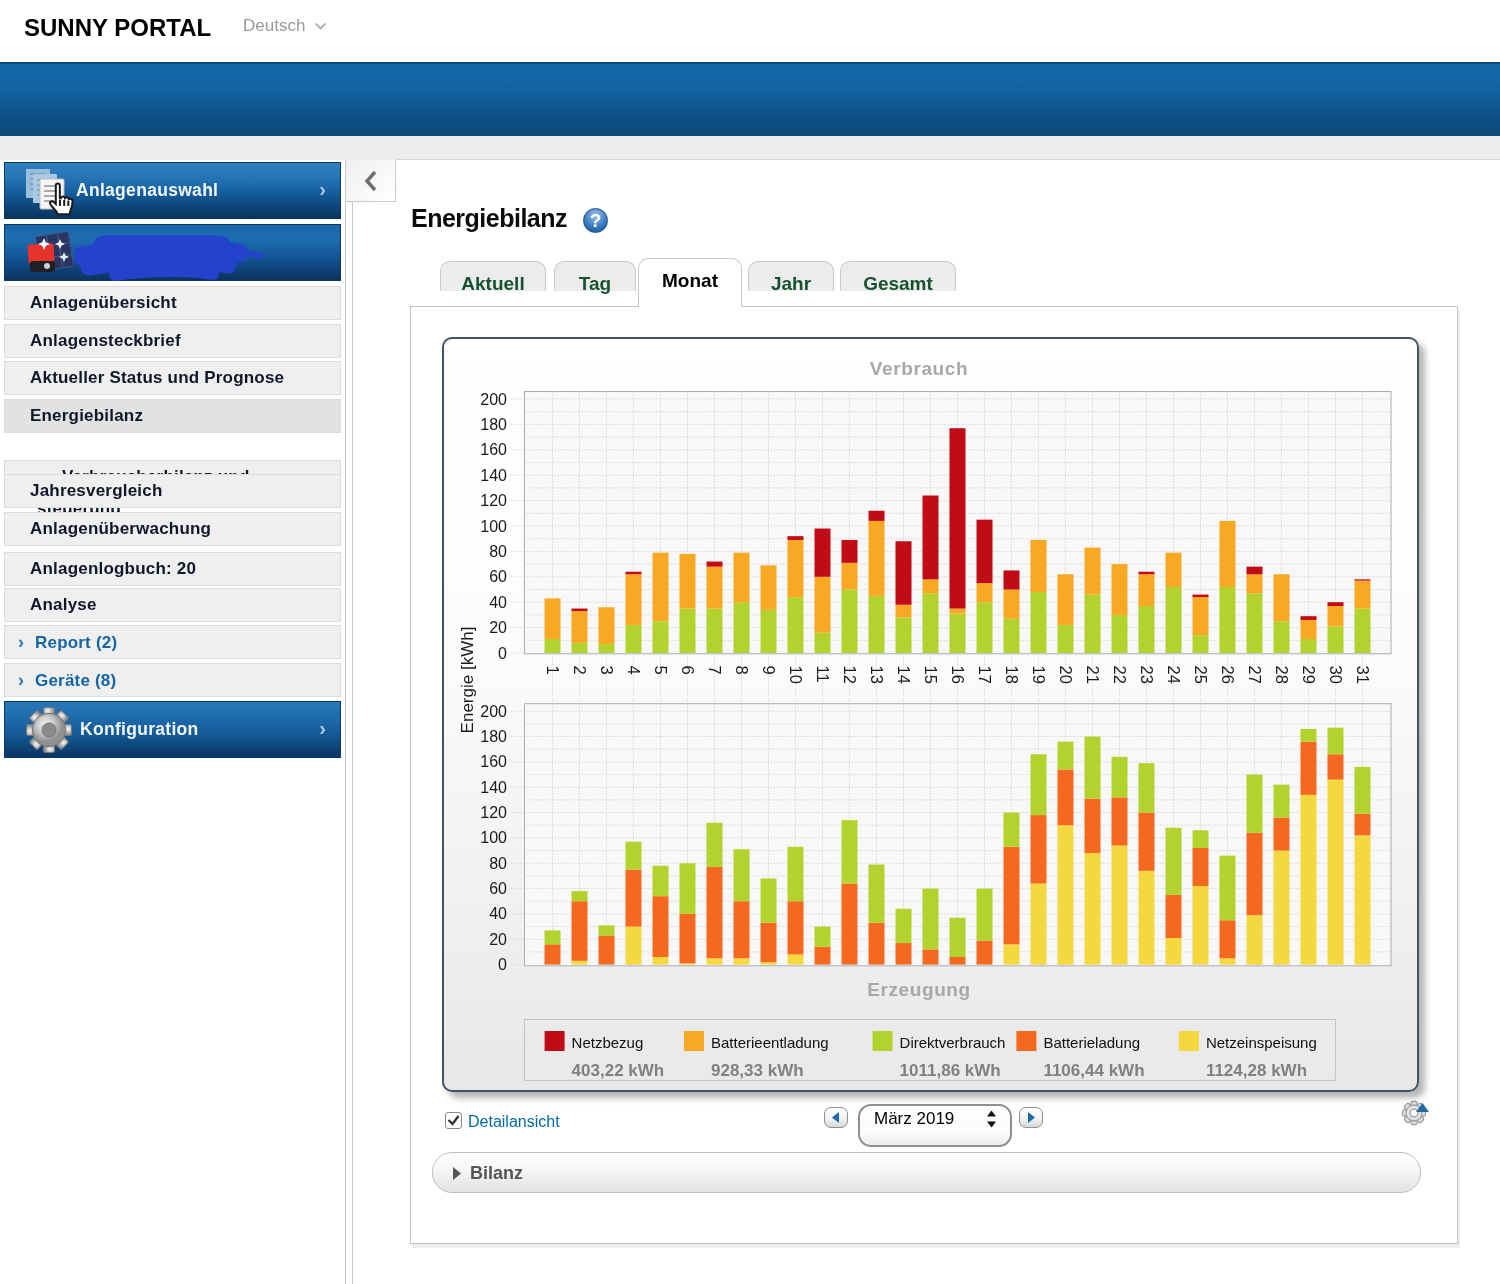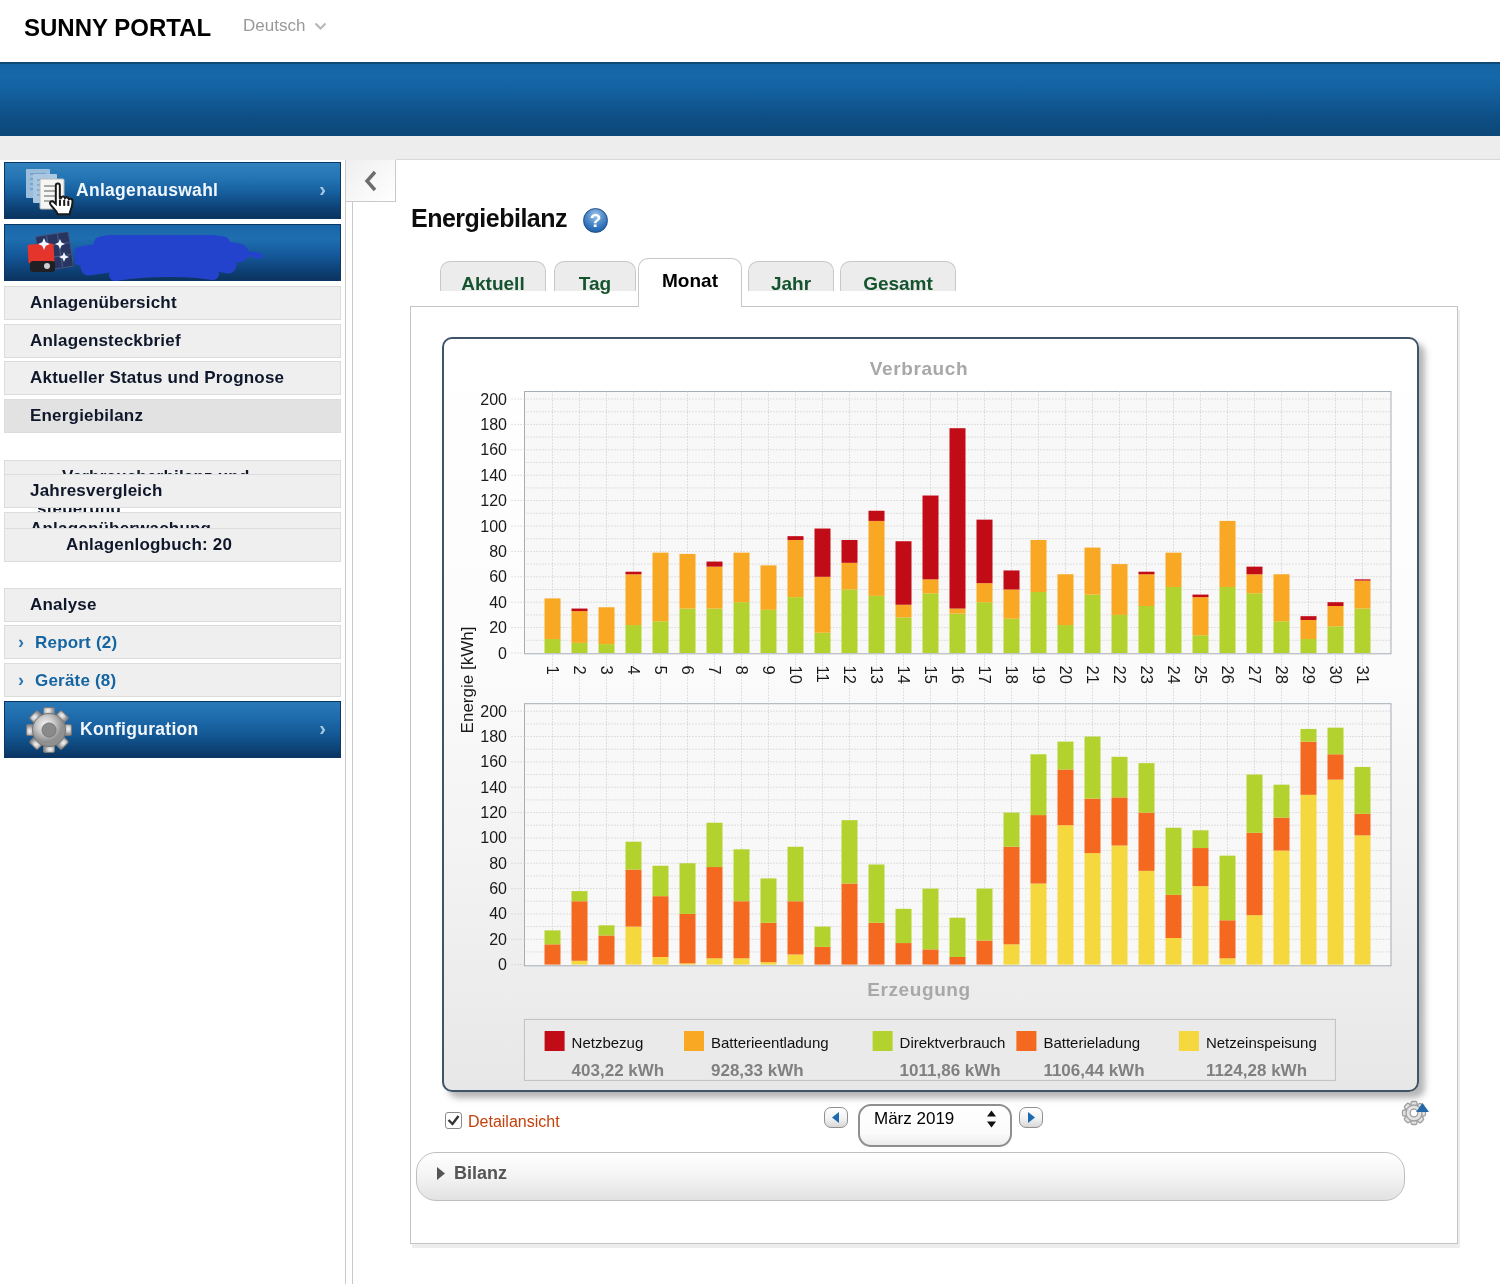--- a/index.html
+++ b/index.html
@@ -19,24 +19,24 @@
 .chev{color:#2d75b2;font-weight:bold;font-size:18px;margin-left:13px}
 .swt{color:#f0f6fb;font-weight:bold;font-size:17.5px;letter-spacing:0.3px}
 .schev{position:absolute;right:14px;color:#a9c8e2;font-weight:bold;font-size:20px}
 #h1{left:411px;top:204px;font-size:25px;font-weight:bold;color:#0d0d0d;letter-spacing:-0.5px}
 #help{left:583px;top:208px;width:25px;height:25px;border-radius:50%;background:radial-gradient(circle at 50% 28%,#a6c8ea 0%,#5590cd 38%,#2a6cb4 70%,#1c5aa0 100%);border:1px solid #1b4e86;color:#fff;font-weight:bold;font-size:19px;text-align:center;line-height:23px}
 .tab{position:absolute;top:261px;height:30px;background:#ececec;border:1px solid #c8c8c8;border-bottom:none;border-radius:10px 10px 0 0;text-align:center;font-size:19px;font-weight:bold;color:#14532d;line-height:44px}
 #tabM{top:258px;height:49px;background:#fff;color:#000;z-index:5}
 #cont{left:410px;top:306px;width:1048px;height:938px;background:#fff;border:1px solid #c4c4c4;box-shadow:2px 4px 0 rgba(0,0,0,0.07)}
 #panel{left:442px;top:337px;width:977px;height:755px;background:linear-gradient(180deg,#ffffff 0%,#fcfcfc 40%,#efefef 80%,#e7e7e7 100%);border:2px solid #405468;border-radius:10px;box-shadow:6px 6px 6px rgba(110,110,110,0.5)}
 #cb{left:445px;top:1112px;width:17px;height:17px;background:#fff;border:1px solid #8a8a8a;border-radius:3px}
-#cbl{left:468px;top:1113px;font-size:16px;color:#c2410c}
+#cbl{left:468px;top:1113px;font-size:16px;color:#0369a1}
 .navbtn{position:absolute;width:24px;height:21px;border:1px solid #909090;border-radius:7px;background:linear-gradient(180deg,#ffffff 0%,#f2f2f2 55%,#d8d8d8 100%)}
 #sel{left:858px;top:1104px;width:154px;height:43px;border:2px solid #8f8f8f;border-radius:13px;background:linear-gradient(180deg,#ffffff 0%,#fbfbfb 70%,#ececec 100%);font-size:17px;color:#000;line-height:25px}
-#bilanz{left:416px;top:1152px;width:989px;height:49px;border:1px solid #bfbfbf;border-radius:20px;background:linear-gradient(180deg,#ffffff 0%,#f5f5f5 45%,#e2e2e2 100%);line-height:40px}
+#bilanz{left:432px;top:1152px;width:989px;height:41px;border:1px solid #bfbfbf;border-radius:20px;background:linear-gradient(180deg,#ffffff 0%,#f5f5f5 45%,#e2e2e2 100%);line-height:40px}
 </style></head>
 <body>
 <div class="abs" id="logo">SUNNY PORTAL</div>
 <div class="abs" id="lang">Deutsch <svg width="13" height="9" style="margin-left:4px">
       <polyline points="1.5,1.5 6.5,6.5 11.5,1.5" fill="none" stroke="#b5b5b5" stroke-width="2"></polyline>
     </svg></div>
 <div class="abs" id="blueband"></div>
 <div class="abs" id="grayband"></div>
 <div class="abs" id="div1"></div>
 <div class="abs" id="div2"></div>
@@ -110,21 +110,21 @@
     </g>
   </svg>
 </div>
 <div class="mi" style="top:286px;"><span class="mt">Anlagenübersicht</span></div>
 <div class="mi" style="top:324px;"><span class="mt">Anlagensteckbrief</span></div>
 <div class="mi" style="top:361px;"><span class="mt">Aktueller Status und Prognose</span></div>
 <div class="mi" style="top:399px;background:#e2e2e2"><span class="mt">Energiebilanz</span></div>
 <div class="mi" style="top:460px;padding-left:32px;"><span class="mt">Verbraucherbilanz und -steuerung</span></div>
 <div class="mi" style="top:474px;"><span class="mt">Jahresvergleich</span></div>
 <div class="mi" style="top:512px;"><span class="mt">Anlagenüberwachung</span></div>
-<div class="mi" style="top:528px;padding-left:36px;"><span class="mt">Anlagenlogbuch: 20</span></div>
+<div class="mi" style="top:552px;"><span class="mt">Anlagenlogbuch: 20</span></div>
 <div class="mi" style="top:588px;"><span class="mt">Analyse</span></div>
 <div class="mi" style="top:625px;"><span class="chev">›</span><span class="mt2">Report (2)</span></div>
 <div class="mi" style="top:663px;"><span class="chev">›</span><span class="mt2">Geräte (8)</span></div>
 <div class="abs sbox" style="top:701px;height:57px;background:linear-gradient(180deg,#2a79b7 0%,#1e6aab 30%,#135894 60%,#0d4376 85%,#0a3463 100%)">
   <svg class="abs" style="left:20px;top:4px" width="48" height="48" viewBox="0 0 48 48">
     <defs>
         <radialGradient id="gg" cx="40%" cy="35%">
           <stop offset="0%" stop-color="#f5f5f5"></stop>
           <stop offset="50%" stop-color="#cdcdcd"></stop>
           <stop offset="100%" stop-color="#909090"></stop>

